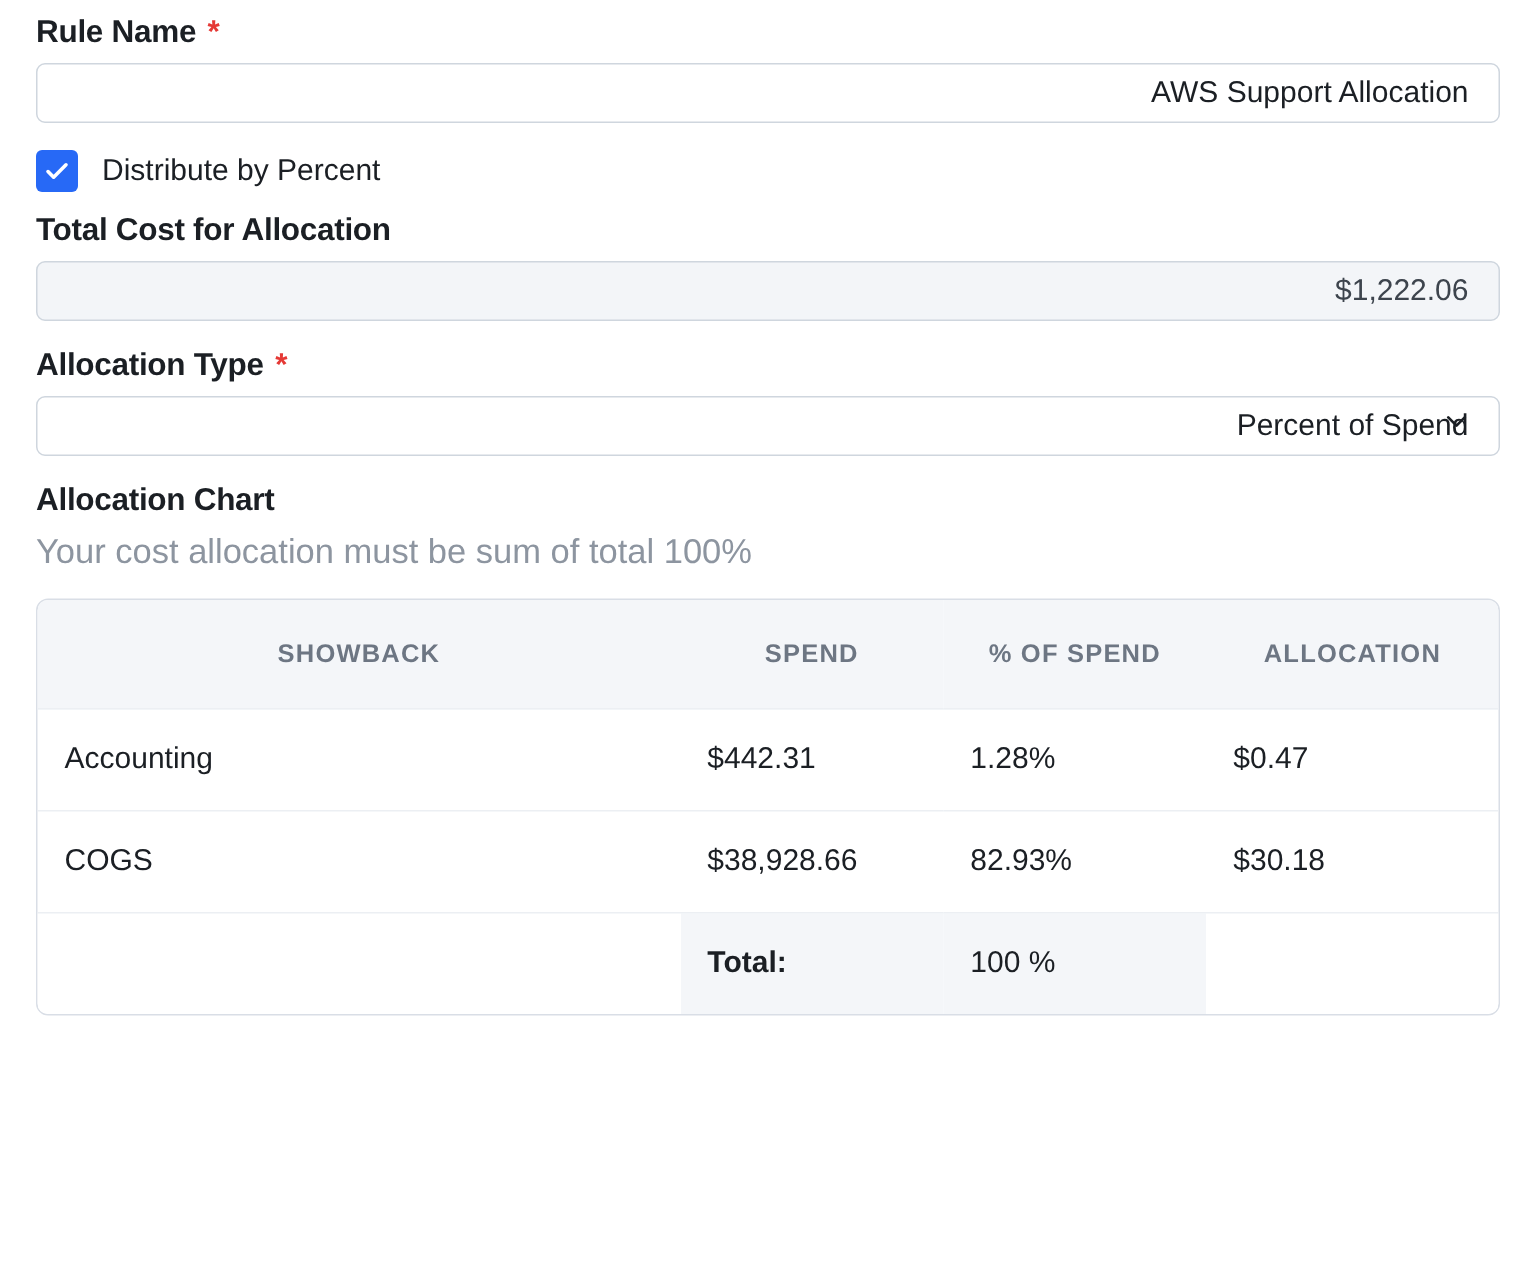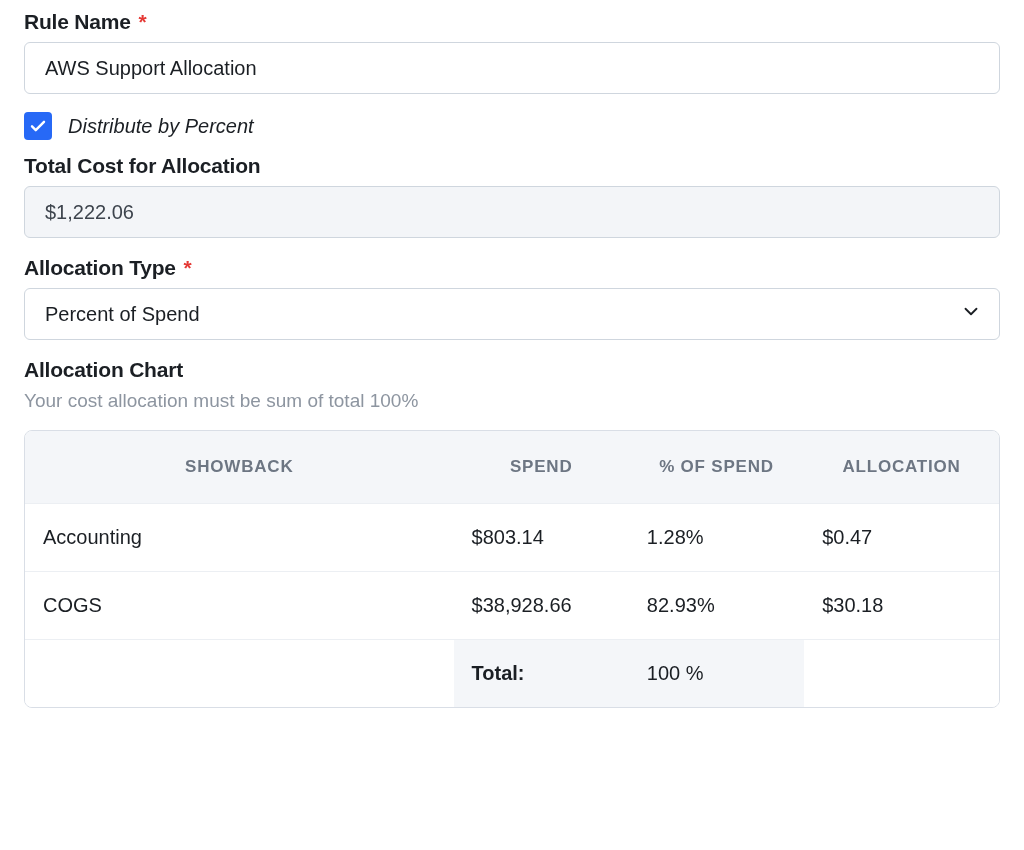--- a/index.html
+++ b/index.html
@@ -31,65 +31,65 @@
     font-weight:700;
     font-size:21px;
     margin:0 0 8px 0;
     color:var(--text);
     letter-spacing:-0.2px;
   }
   .req{color:var(--required);font-weight:700;margin-left:2px}
 
   .text-input, .select-input, .ro-input{
     width:100%;
-    height:52px;
+    height:40px;
     border:1px solid var(--field-border);
     border-radius:6px;
     background:var(--input-bg);
     padding:0 20px;
     font-size:20px;
     color:var(--text);
     outline:none;
     font-family:inherit;
+    text-align:right;
   }
   .ro-input{
     background:var(--disabled-bg);
     color:#3d444d;
   }
   .select-wrap{position:relative}
   .select-caret{
     position:absolute;
     right:18px;top:50%;
     transform:translateY(-50%);
     pointer-events:none;
     color:#4b5563;
   }
 
   
   .check-row{
     display:flex;
     align-items:center;
     gap:16px;
     margin:18px 0 14px 0;
-    font-style:italic;
   }
   .chk{
     width:28px;height:28px;
     border-radius:4px;
     background:var(--accent);
     display:flex;align-items:center;justify-content:center;
     cursor:pointer;
   }
   .chk svg{display:block}
   .chk-label{font-size:20px;color:var(--text)}
 
   .section-gap{margin-top:18px}
   .help-text{
     color:#8d95a0;
-    font-size:19px;
+    font-size:23px;
     margin:4px 0 18px 0;
   }
 
   
   .alloc-table-wrap{
     border:1px solid var(--border);
     border-radius:8px;
     overflow:hidden;
   }
   table.alloc{
@@ -186,21 +186,21 @@
       <tr>
         <th>SHOWBACK</th>
         <th>SPEND</th>
         <th>% OF SPEND</th>
         <th>ALLOCATION</th>
       </tr>
     </thead>
     <tbody id="alloc-body">
         <tr>
           <td>Accounting</td>
-          <td>$803.14</td>
+          <td>$442.31</td>
           <td>1.28%</td>
           <td>$0.47</td>
         </tr>
         <tr>
           <td>COGS</td>
           <td>$38,928.66</td>
           <td>82.93%</td>
           <td>$30.18</td>
         </tr>
       </tbody>

